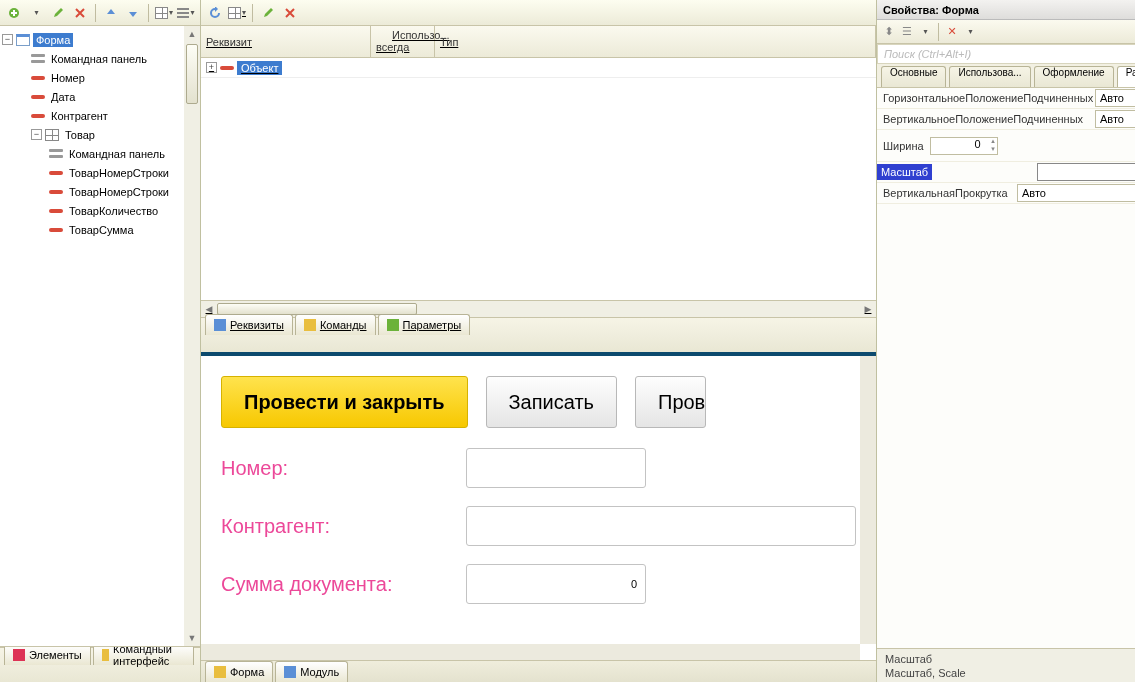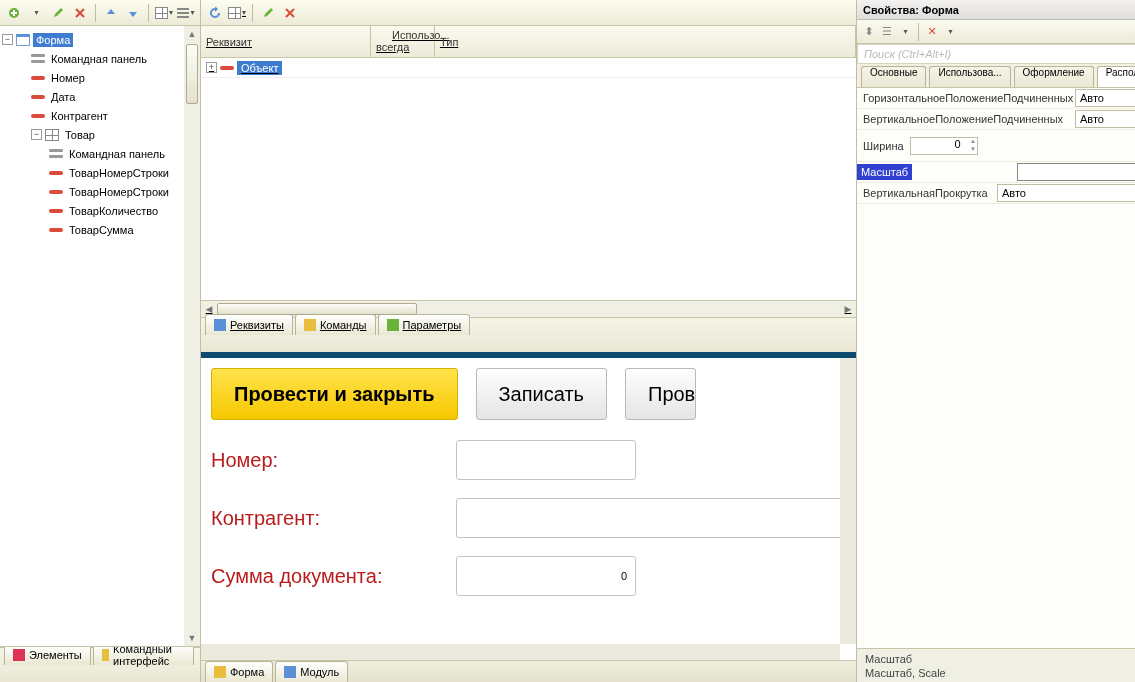--- a/index.html
+++ b/index.html
@@ -47,26 +47,26 @@
 .grid-body{flex:1;background:#fff;position:relative;overflow:hidden;border-bottom:1px solid #c8c4a8;}
 .grid-row{height:20px;display:flex;align-items:center;border-bottom:1px solid #eee;}
 .grid-row .c{padding:0 5px;overflow:hidden;white-space:nowrap;}
 .grid-row .sel{background:#3d7ccf;color:#fff;padding:1px 4px;}
 .hscroll{height:16px;background:#f0efe4;display:flex;align-items:center;}
 .hscroll .arr{width:16px;text-align:center;color:#777;font-size:9px;}
 .hscroll .track{flex:1;position:relative;height:16px;}
 .hscroll .thumb{position:absolute;top:2px;bottom:2px;left:0;width:200px;background:linear-gradient(#fdfdf6,#e3e1ce);border:1px solid #adaa8e;border-radius:2px;}
 
 
-.preview-wrap{flex:1;background:#fff;border-top:6px solid #0c4a6e;padding:10px;overflow:hidden;position:relative;}
+.preview-wrap{flex:1;background:#fff;border-top:4px solid #0c4a6e;padding:20px;overflow:hidden;position:relative;}
 .pv-toolbar{display:flex;gap:18px;margin-bottom:20px;}
 .pv-btn{height:52px;padding:0 22px;border:1px solid #b8b8b8;border-radius:3px;font-size:20px;display:flex;align-items:center;background:linear-gradient(#fefefe,#e5e5e5);cursor:pointer;}
 .pv-btn.primary{background:linear-gradient(#ffe34d,#f7c800);border-color:#d6b200;font-weight:bold;}
 .pv-field{display:flex;align-items:center;margin-bottom:18px;min-height:40px;}
-.pv-label{font-size:20px;color:#b91c1c;width:245px;}
+.pv-label{font-size:20px;color:#ec4899;width:245px;}
 .pv-input{height:40px;border:1px solid #c3c3c3;border-radius:3px;flex:0 0 auto;background:#fff;font-size:20px;padding:0 8px;display:flex;align-items:center;}
 .pv-input.w1{width:180px;} .pv-input.w2{width:390px;} .pv-input.num{width:180px;justify-content:flex-end;}
 .cal-btn{width:32px;height:34px;margin-left:-34px;display:flex;align-items:center;justify-content:center;font-size:16px;color:#555;}
 .preview-sb{position:absolute;right:0;top:0;bottom:16px;width:16px;background:#eceade;}
 .preview-hb{position:absolute;left:0;right:16px;bottom:0;height:16px;background:#eceade;}
 
 .low-tabs{background:linear-gradient(#efeddc,#e4e2ce);height:22px;display:flex;align-items:flex-end;padding:0 4px;border-top:1px solid #c8c4a8;}
 
 
 .prop-title{height:20px;background:linear-gradient(#f3f2f0,#dedddb);display:flex;align-items:center;padding:0 6px;border-bottom:1px solid #bbb;position:relative;}

